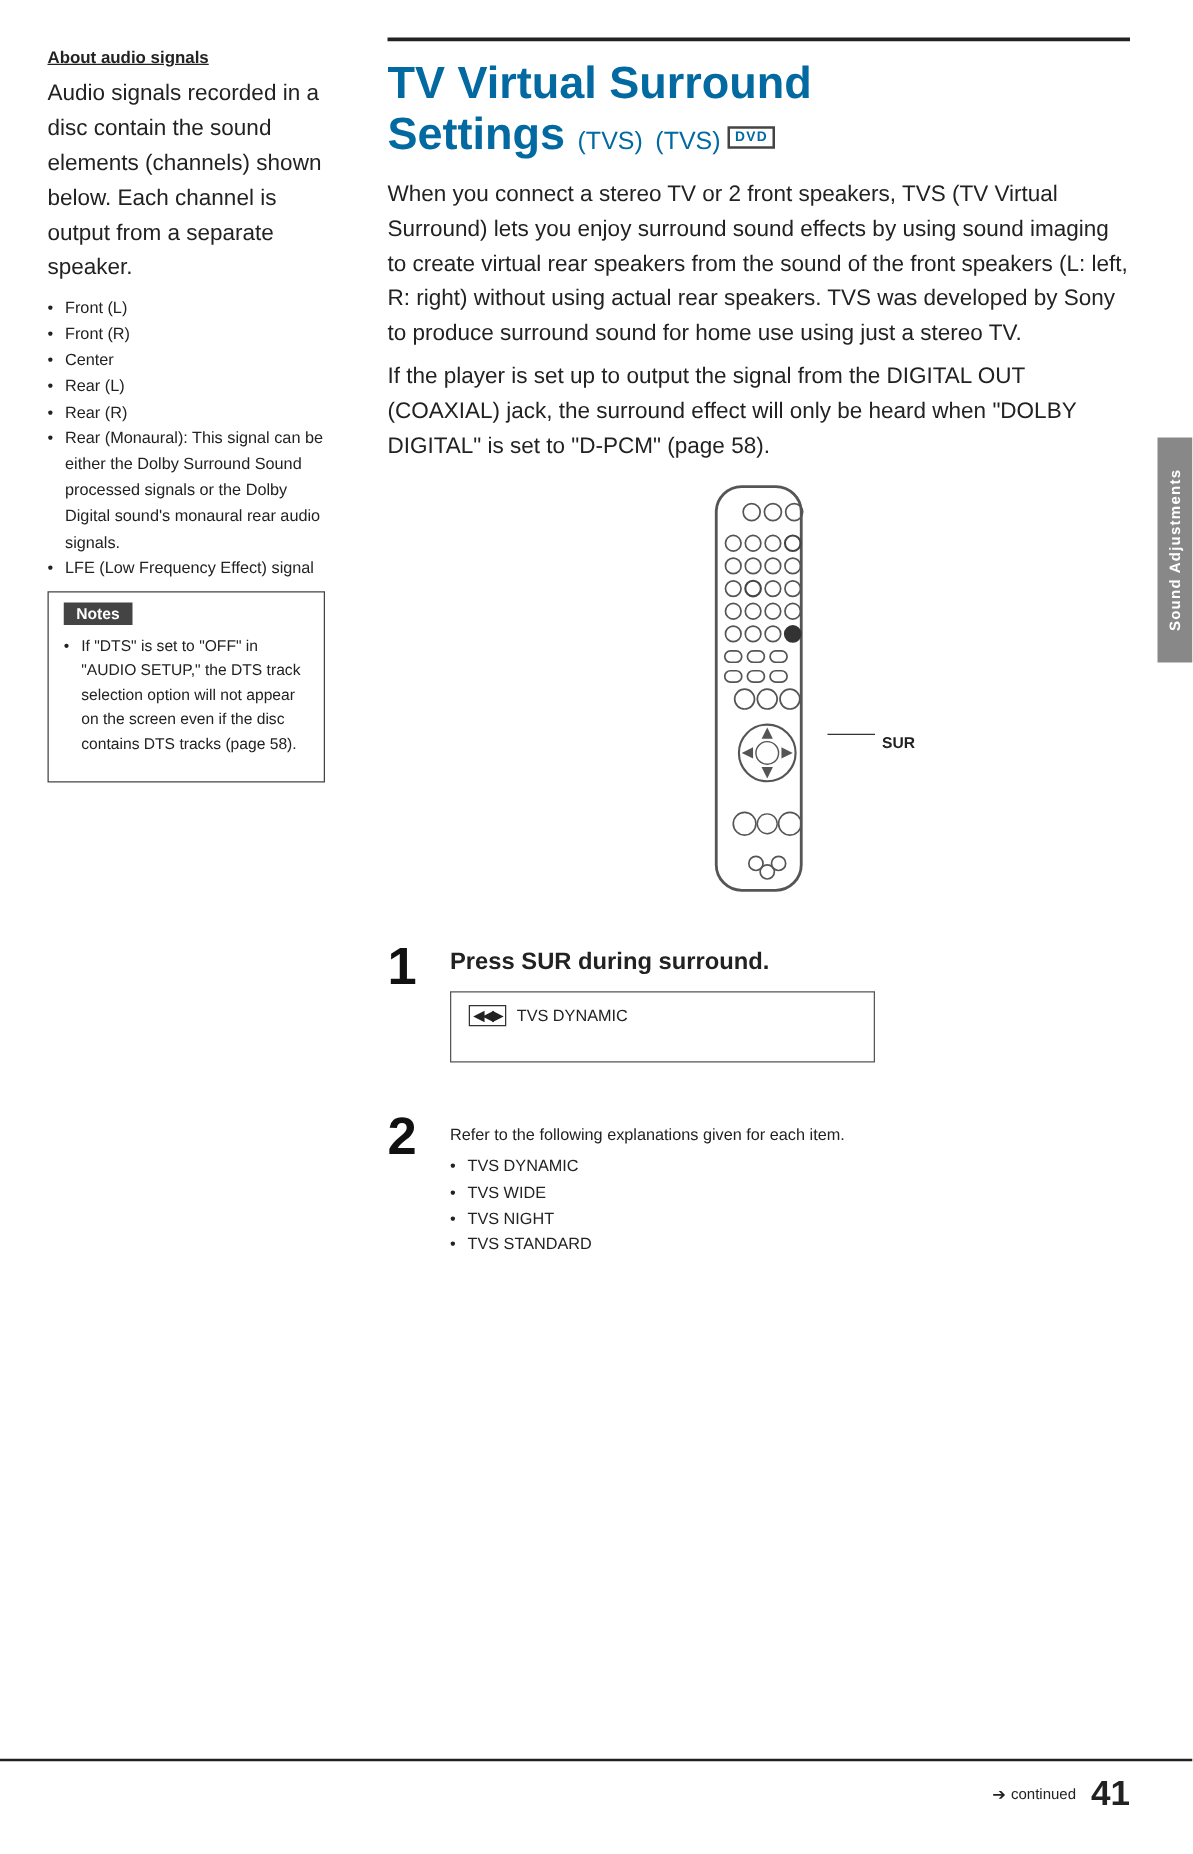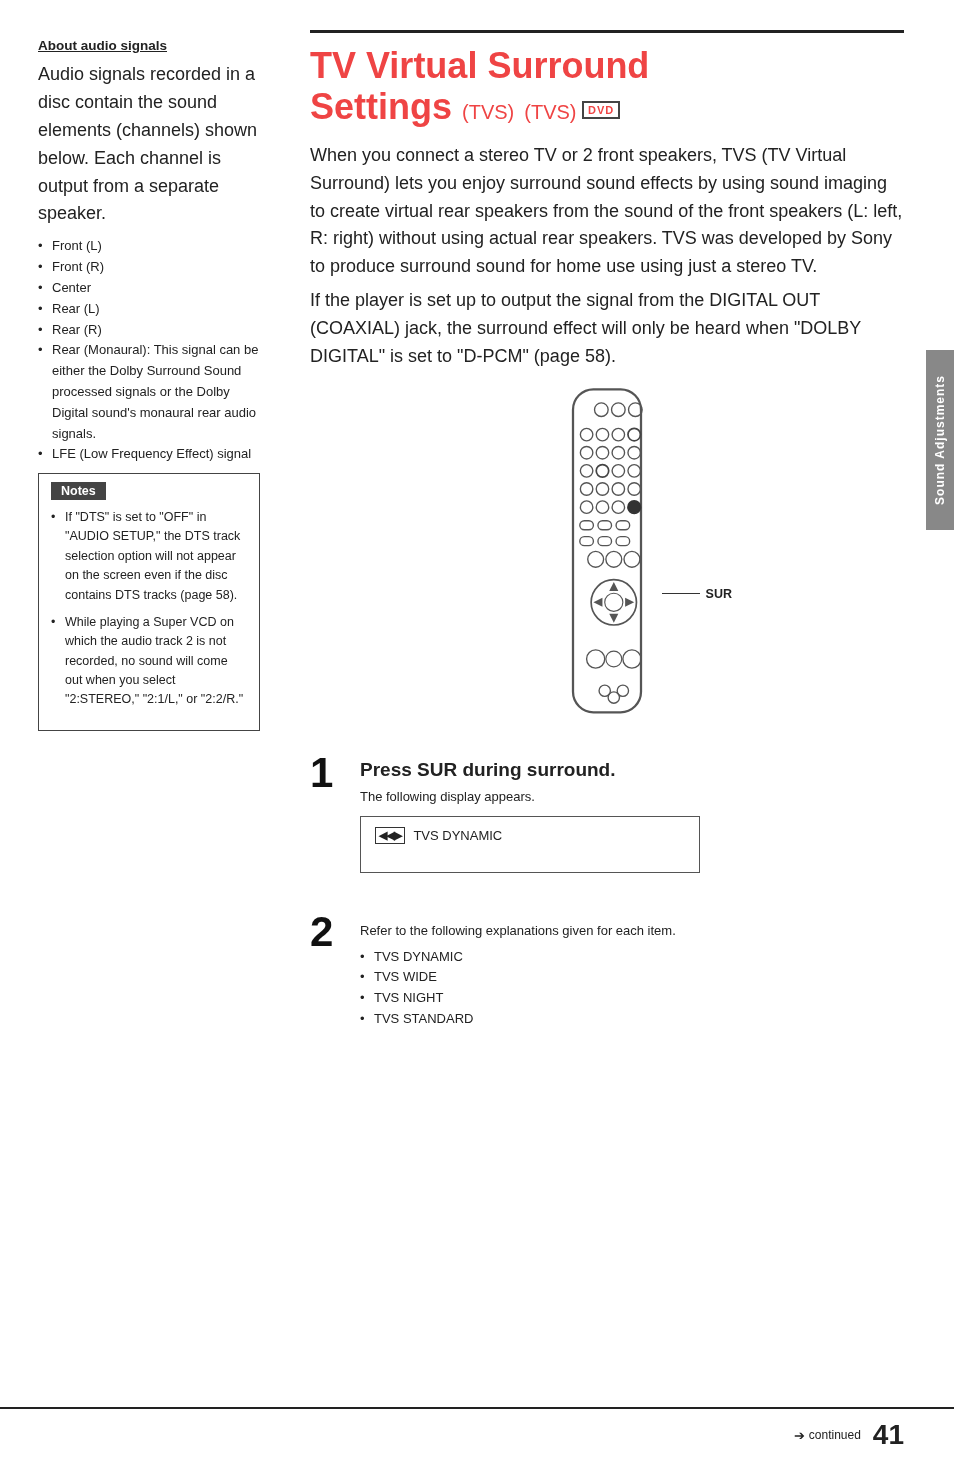--- a/index.html
+++ b/index.html
@@ -113,21 +113,21 @@
     
     .page-main-title {
       border-top: 3px solid #222;
       padding-top: 12px;
       margin-bottom: 14px;
     }
     .page-main-title h1 {
       font-size: 36px;
       font-weight: bold;
       line-height: 1.15;
-      color: #ef4444;
+      color: #0369a1;
     }
     .tvs-text {
       font-size: 20px;
       font-weight: normal;
     }
     .dvd-badge {
       display: inline-block;
       border: 2px solid #444;
       font-size: 11px;
       font-weight: bold;
@@ -243,21 +243,20 @@
       <li>Rear (L)</li>
       <li>Rear (R)</li>
       <li>Rear (Monaural): This signal can be either the Dolby Surround Sound processed signals or the Dolby Digital sound's monaural rear audio signals.</li>
       <li>LFE (Low Frequency Effect) signal</li>
     </ul>
 
     <div class="notes-box">
       <span class="notes-title">Notes</span>
       <ul>
         <li>If "DTS" is set to "OFF" in "AUDIO SETUP," the DTS track selection option will not appear on the screen even if the disc contains DTS tracks (page 58).</li>
-        <li>While playing a Super VCD on which the audio track 2 is not recorded, no sound will come out when you select "2:STEREO," "2:1/L," or "2:2/R."</li>
       </ul>
     </div>
   </div>
 
   <div class="right-col">
     <div class="page-main-title">
       <h1>
         <span>TV Virtual Surround</span><br>
         <span>Settings</span>
         <span class="tvs-text">(TVS)</span>
@@ -324,32 +323,31 @@
           <polygon points="84,190 76,186 76,194" fill="#555"></polygon>
 
           <circle cx="50" cy="240" r="8" fill="none" stroke="#555" stroke-width="1.2"></circle>
           <circle cx="66" cy="240" r="7" fill="none" stroke="#555" stroke-width="1"></circle>
           <circle cx="82" cy="240" r="8" fill="none" stroke="#555" stroke-width="1.2"></circle>
           <circle cx="58" cy="268" r="5" fill="none" stroke="#555" stroke-width="1.2"></circle>
           <circle cx="66" cy="274" r="5" fill="none" stroke="#555" stroke-width="1.2"></circle>
           <circle cx="74" cy="268" r="5" fill="none" stroke="#555" stroke-width="1.2"></circle>
         </svg>
         
-        <div style="position:absolute; top:200px; right:-55px; display:flex; align-items:center; gap:6px;">
+        <div style="position:absolute; top:200px; right:-55px; display:flex; align-items:flex-start; gap:6px;">
           <div style="width:38px; height:1px; background:#333;"></div>
           <span style="font-size:12.5px; font-weight:bold;">SUR</span>
         </div>
       </div>
     </div>
 
     <div class="step-item">
       <span class="step-number">1</span>
       <div class="step-content">
         <div class="step-title">Press SUR during surround.</div>
-        <div class="step-body">The following display appears.</div>
         <div class="display-box">
           <div class="display-content">
             <span class="display-icon">◀◀▶</span>
             <span>TVS DYNAMIC</span>
           </div>
         </div>
       </div>
     </div>
 
     <div class="step-item">

